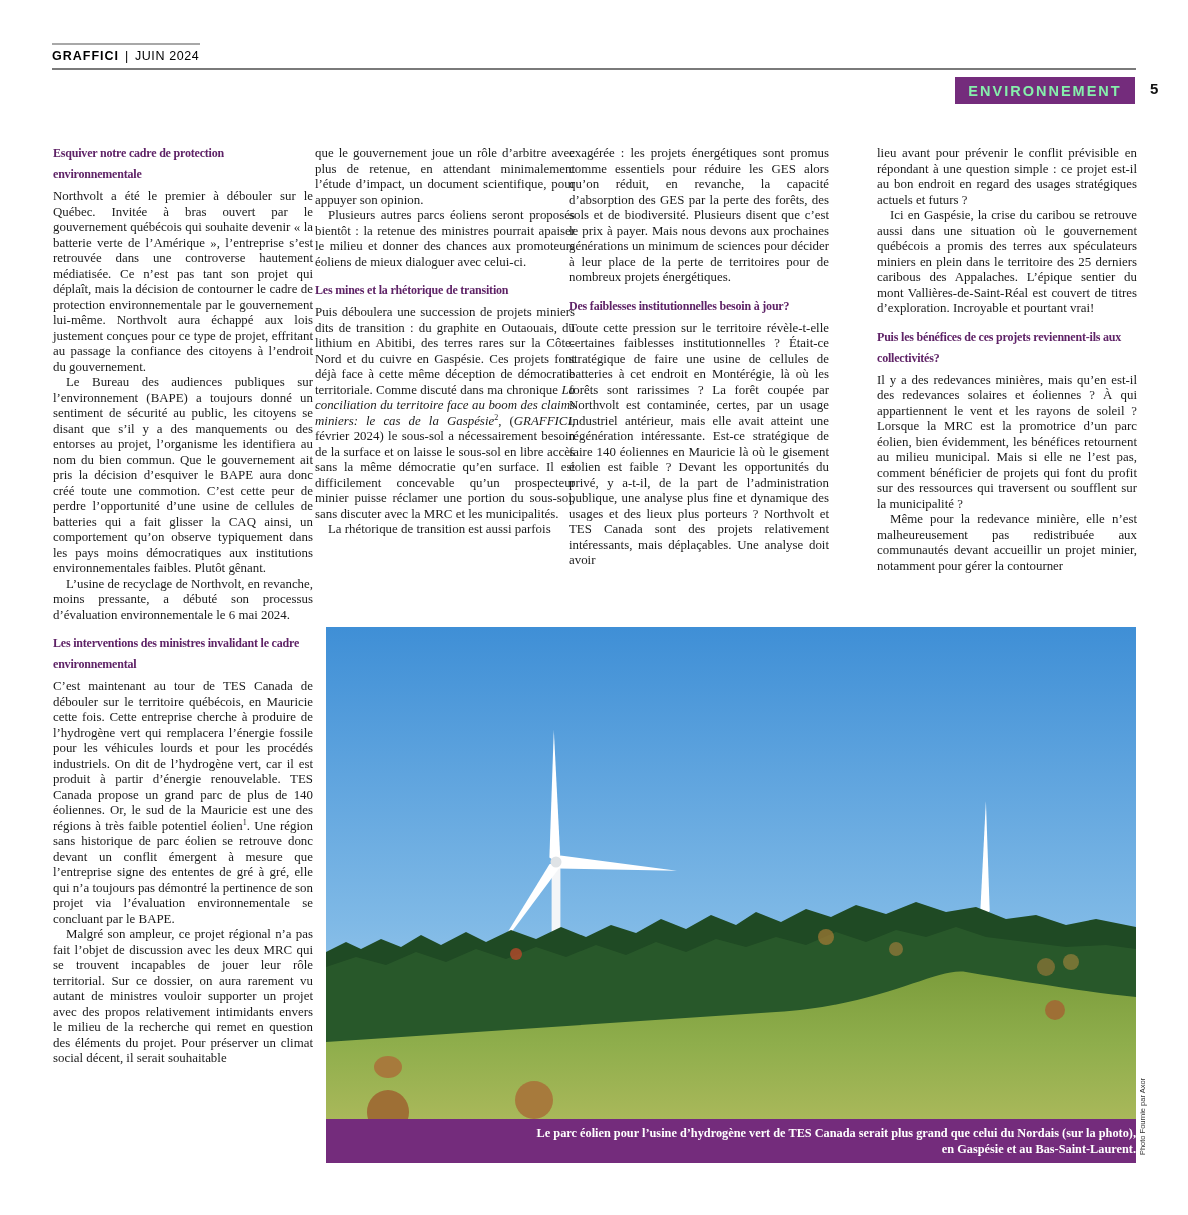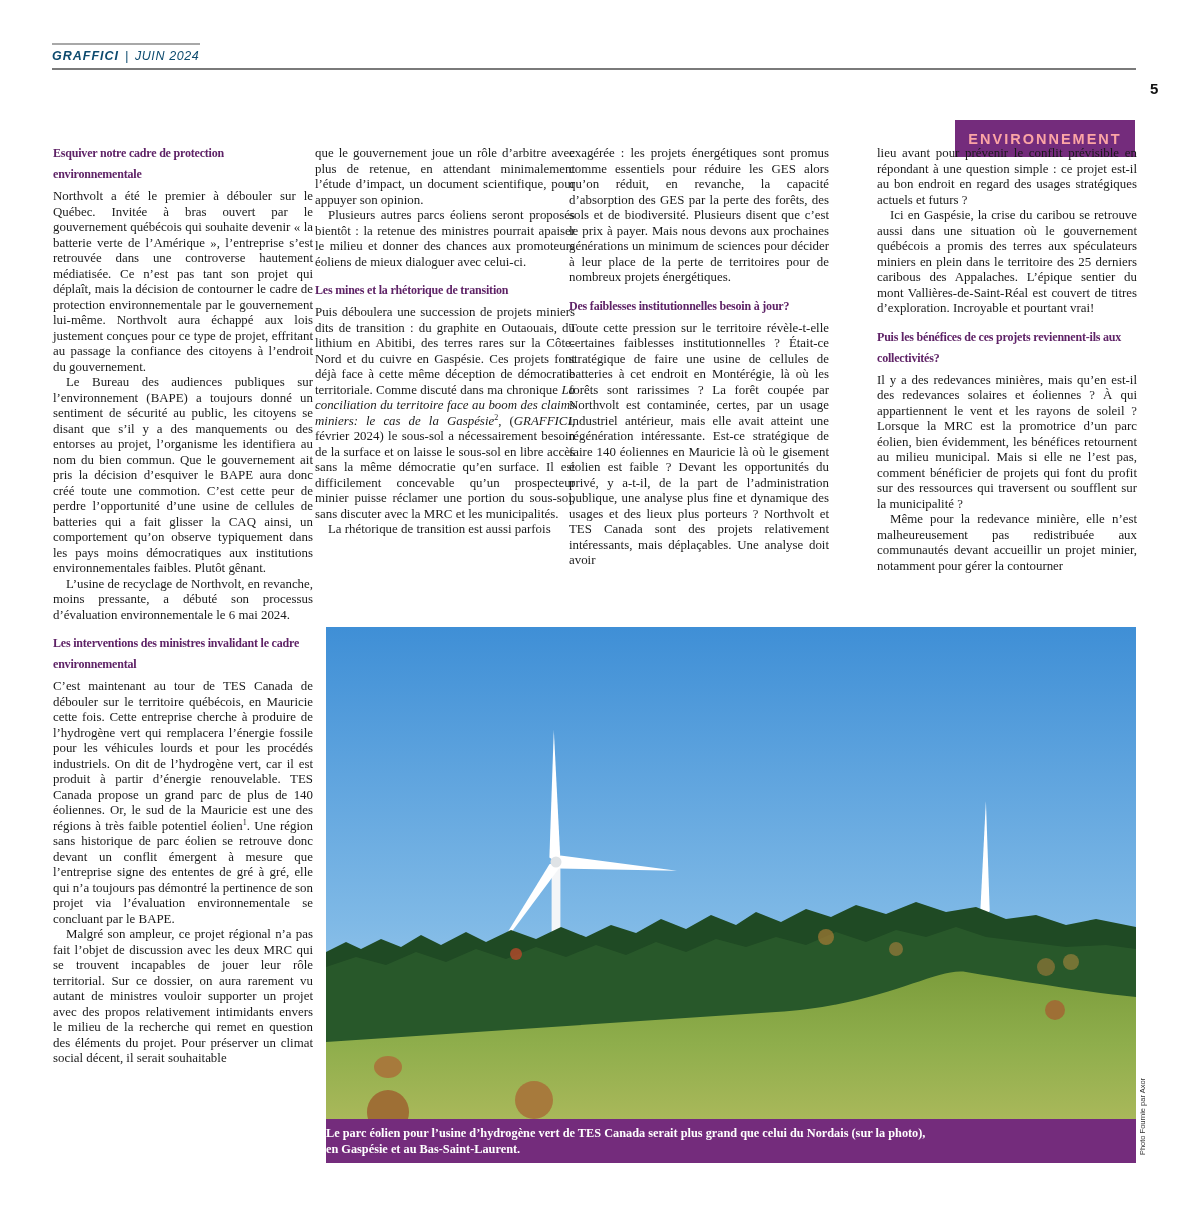--- a/index.html
+++ b/index.html
@@ -1,46 +1,46 @@
 <!DOCTYPE html>
 <html><head>
 <meta charset="utf-8">
 <style>
   * { box-sizing: border-box; margin: 0; padding: 0; }
   html, body { width: 1188px; height: 1215px; background: #ffffff; overflow: hidden; }
   body { position: relative; font-family: "Liberation Serif", "DejaVu Serif", serif; color: #1a1a1a; }
 
   .top-rule-short { position: absolute; left: 52px; top: 43px; width: 148px; height: 2px; background: #a8a8a8; }
-  .masthead { position: absolute; left: 52px; top: 49px; font-family: "Liberation Sans", "DejaVu Sans", sans-serif; font-size: 12.5px; letter-spacing: 0.6px; color: #0c4a6e; font-style: italic; }
+  .masthead { position: absolute; left: 52px; top: 49px; font-family: "Liberation Sans", "DejaVu Sans", sans-serif; font-size: 12.5px; letter-spacing: 0.6px; color: #000000; }
   .masthead .brand { font-weight: bold; letter-spacing: 1px; }
   .masthead .sep { margin: 0 6px; }
   .top-rule-long { position: absolute; left: 52px; top: 68px; width: 1084px; height: 1.5px; background: #7a7a7a; }
 
-  .section-tag { position: absolute; left: 955px; top: 77px; width: 180px; height: 37px; background: #742c7c; color: #fca5a5;
+  .section-tag { position: absolute; left: 955px; top: 77px; width: 180px; height: 27px; background: #742c7c; color: #86efac;
     font-family: "Liberation Sans", "DejaVu Sans", sans-serif; font-weight: bold; font-size: 14.5px; letter-spacing: 2px;
-    display: flex; align-items: center; justify-content: center; margin-top: 43px; }
+    display: flex; align-items: center; justify-content: center; }
   .page-number { position: absolute; left: 1150px; top: 80px; font-family: "Liberation Sans", "DejaVu Sans", sans-serif; font-size: 15px; font-weight: bold; color: #111; }
 
   .col { position: absolute; top: 143px; width: 260px; font-size: 12.9px; line-height: 15.5px; text-align: justify; hyphens: auto; }
   .col1 { left: 53px; }
   .col2 { left: 315px; top: 146px; }
   .col3 { left: 569px; top: 146px; }
   .col4 { left: 877px; top: 146px; }
 
   .col h2 { font-family: "Liberation Serif", "DejaVu Serif", serif; font-weight: bold; color: #5e2266; font-size: 12px; line-height: 21px; margin-bottom: 4px; text-align: left; letter-spacing: -0.2px; }
   .col h2.mt { margin-top: 10px; }
   .col p { text-indent: 0; }
   .col p.ind { text-indent: 13px; }
   .col em { font-style: italic; }
   sup { font-size: 8px; line-height: 0; vertical-align: super; }
 
   .photo { position: absolute; left: 326px; top: 627px; width: 810px; height: 492px; overflow: hidden; }
   .photo svg { display: block; }
   .caption { position: absolute; left: 326px; top: 1119px; width: 810px; height: 44px; background: #742c7c; color: #fff;
-    font-family: "Liberation Serif", "DejaVu Serif", serif; font-weight: bold; font-size: 12.3px; line-height: 16px; text-align: left;
+    font-family: "Liberation Serif", "DejaVu Serif", serif; font-weight: bold; font-size: 12.3px; line-height: 16px; text-align: right;
     display: flex; flex-direction: column; justify-content: center; }
   .credit { position: absolute; left: 1092px; top: 1112px; width: 100px; font-family: "Liberation Sans", "DejaVu Sans", sans-serif; font-size: 7.5px; color: #333;
     transform: rotate(-90deg); transform-origin: center; white-space: nowrap; text-align: center; }
 </style>
 </head>
 <body>
 
 <div class="top-rule-short"></div>
 <div class="masthead">
   <span class="brand">GRAFFICI</span><span class="sep">|</span><span>JUIN 2024</span>

